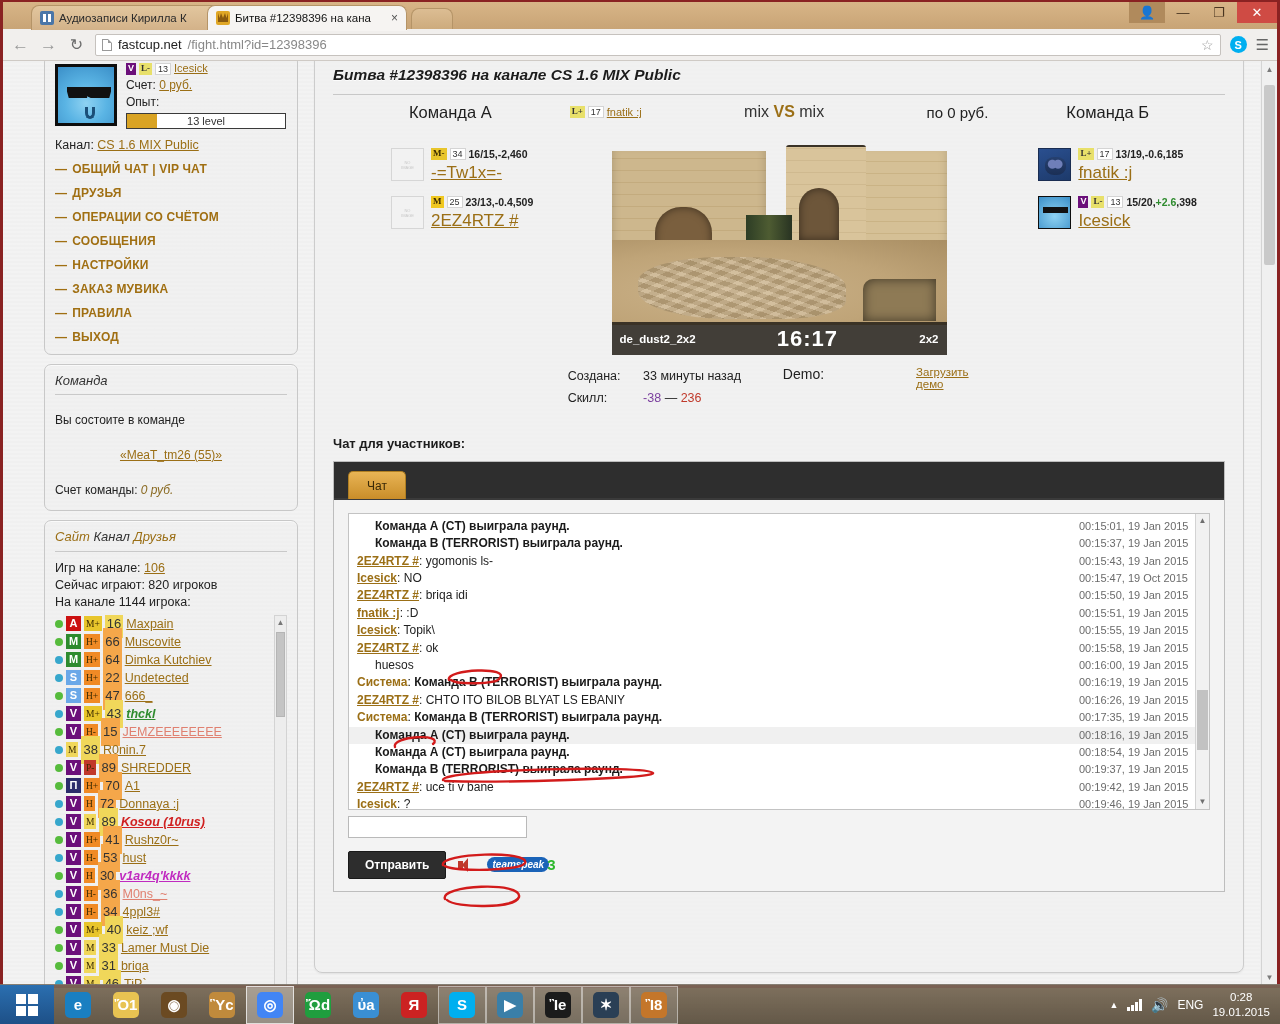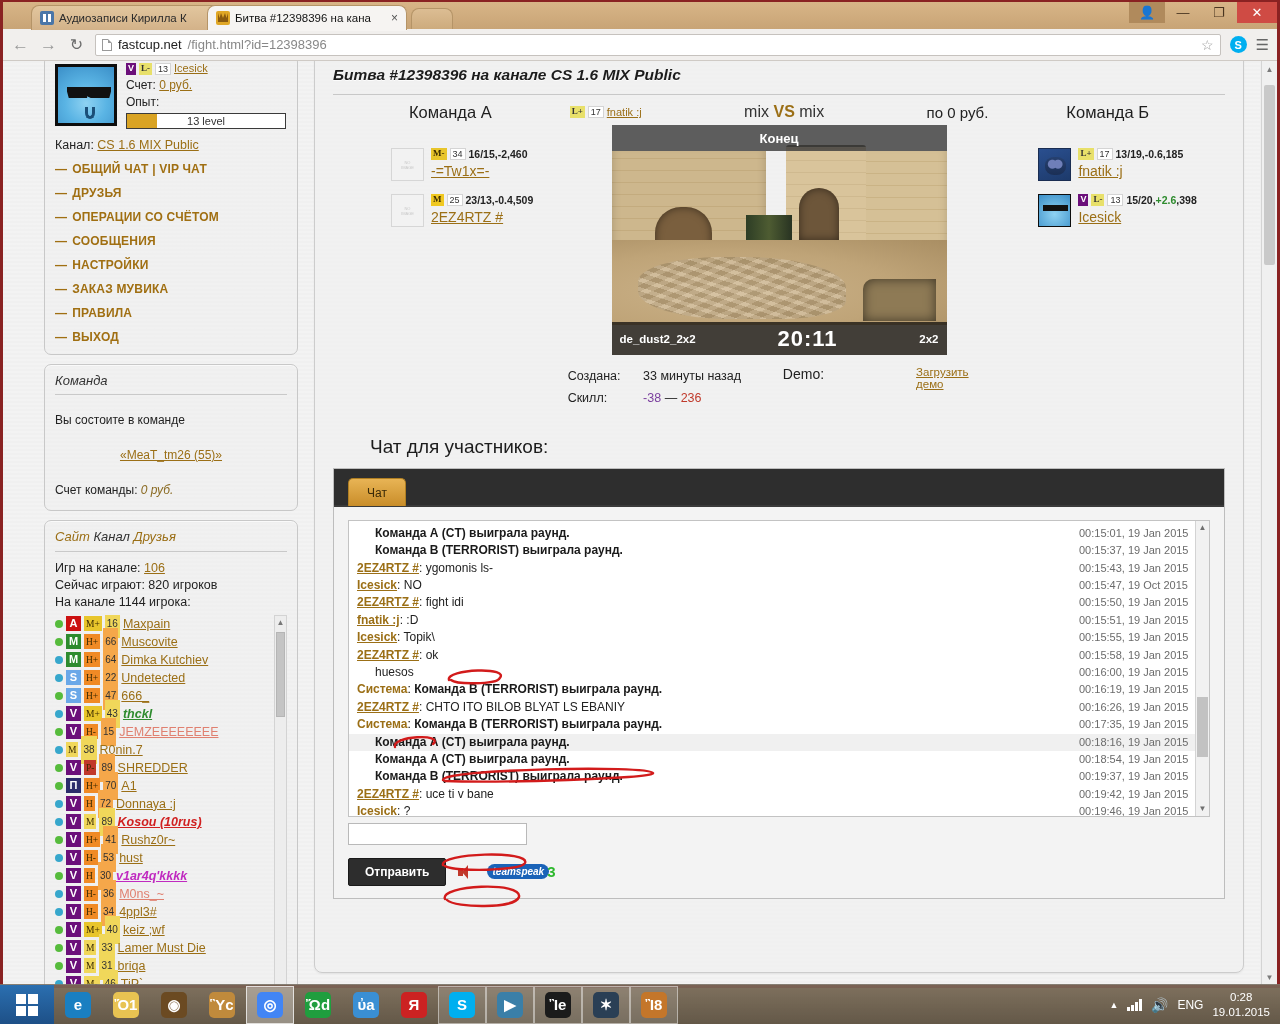--- a/index.html
+++ b/index.html
@@ -163,21 +163,21 @@
   
   #plist{ position:relative; margin-top:4px; height:395px; overflow:hidden;}
   #plist-inner{ padding-right:16px;}
   .prow{ display:flex; align-items:center; gap:3px; height:18px; font-size:12px;}
   .dot{ width:8px;height:8px;border-radius:50%;flex:0 0 8px;}
   .dot.g{ background:#56bb3c;} .dot.b{ background:#37a7cc;}
   .tagbox{ width:15px;height:15px;flex:0 0 15px;color:#fff;font-weight:bold;font-size:11px;
            display:flex;align-items:center;justify-content:center;line-height:1;}
   .rankbox{ height:15px; display:flex; align-items:center; padding:0 2px; font-size:9.5px;
             font-family:"Liberation Serif",serif; color:#3a2a00;}
-  .numbox{ height:28px; display:flex; align-items:center; padding:8px 2px; font-size:10px; color:#333;}
+  .numbox{ height:28px; display:flex; align-items:center; padding:8px 2px; font-size:13px; color:#333;}
   .pname{ font-size:12.5px; text-decoration:underline; }
   #plist-bar{ position:absolute; right:0; top:0; bottom:0; width:13px; background:#ededed;
               border:1px solid #d3d3d3;}
   #plist-thumb{ position:absolute; left:1px;right:1px; top:16px;height:85px; background:#c4c4c4;
      border:1px solid #b5b5b5;}
   .pl-arr{ position:absolute;left:0;right:0;height:14px;color:#777;font-size:8px;
      display:flex;align-items:center;justify-content:center;}
 
   
   #main{
@@ -200,21 +200,21 @@
                position:relative; font-size:4px; color:#c9c9c9; display:flex;align-items:center;
                justify-content:center; text-align:center; overflow:hidden;}
   .pcard .ava.img1{ background:linear-gradient(160deg,#2a4f8f,#1d3a6b); border-color:#1a2d52;}
   .pcard .ava.img1:after{content:"";position:absolute;left:6px;top:8px;width:21px;height:18px;
      background:radial-gradient(circle at 35% 40%,#6f7fb8 0 4px,transparent 5px),
                 radial-gradient(circle at 62% 40%,#6f7fb8 0 4px,transparent 5px),
                 linear-gradient(#26406f,#1b2f55);border-radius:45%;}
   .pcard .ava.img2{ background:radial-gradient(circle at 50% 62%,#8ed2f2,#3b8fc8); border-color:#0d0d0d;}
   .pcard .ava.img2:after{content:"";position:absolute;left:4px;top:10px;width:25px;height:6px;background:#111;}
   .pline1{ display:flex; align-items:center; gap:3px; font-size:10.5px; color:#222; font-weight:bold;}
-  .pline2{ font-size:14px; margin-top:3px;}
+  .pline2{ font-size:17px; margin-top:3px;}
   .stat-pos{ color:#2e8b2e; }
 
   .centercol{ flex:1; display:flex; flex-direction:column; align-items:center;}
   .vsrow{ display:flex; align-items:center; justify-content:space-between; width:100%;
           font-size:13px; color:#222; margin-bottom:4px; padding:0 2px;}
   .vsrow .mixvs{ font-size:16px; color:#333;}
   .vsrow .mixvs .vs{ color:#9b6f16; font-weight:bold;}
   .hostbox{ display:flex; align-items:center; gap:3px; font-size:11px; }
 
   .mapbox{ width:335px; height:230px; position:relative; border:0; overflow:hidden; }
@@ -257,21 +257,21 @@
   .mapftr .msize{ font-size:11.5px;font-weight:bold;}
 
   .metagrid{ margin-top:11px; width:100%; display:flex; align-items:flex-start; }
   .metaleft{ width:205px; font-size:12.5px; color:#222; line-height:1.75;}
   .metalabel{ display:inline-block; width:72px;}
   .metaright{ margin-left:32px; font-size:14px; color:#222; }
   .sk-neg{ color:#7b3f9e; } .sk-pos{ color:#c0392b; }
   .demo-link{ margin-left:92px; font-size:11.5px; }
 
   
-  .chat-title{ margin-top:26px; font-size:19px; font-weight:normal; color:#1c1c1c;margin-left:37px;}
+  .chat-title{ margin-top:26px; font-size:13px; font-weight:bold; color:#1c1c1c;}
   .chatbox{ margin-top:10px; border:1px solid #bdbdbd; background:#fafafa; }
   .chat-tabbar{ height:38px; background:#2e2e2e; display:flex; align-items:flex-end;
      padding-left:14px; border-bottom:2px solid #3a3a3a;}
   .chat-tab{ background:linear-gradient(180deg,#e8b455,#c98d29); color:#3a2a08; font-size:12px;
      padding:7px 18px 6px 18px; border-radius:5px 5px 0 0; border:1px solid #b07f22; border-bottom:none;
      margin-bottom:-1px; font-weight:normal;}
   .chat-body{ background:#f3f3f3; padding:13px 14px 12px 14px;}
   .chatlog{ background:#fff; border:1px solid #c3c3c3; height:297px; position:relative; overflow:hidden;}
   .chatlog-inner{ padding:4px 0 0 0;}
   .msg{ display:flex; font-size:12px; line-height:17.4px; padding:0 2px 0 8px; position:relative;}
@@ -665,24 +665,23 @@
                 <div class="wallL"></div>
                   <div class="wallR"></div>
                 <div class="tower-top"></div>
                   <div class="tower"></div>
                 <div class="doorL"></div>
                   <div class="doorR"></div>
                   <div class="graffiti"></div>
                 <div class="ground"></div>
                   <div class="cobbles"></div>
                   <div class="tunnel"></div>
-                <div class="maphdr">Конец</div>
                 <div class="mapftr">
                   <span class="mname">de_dust2_2x2</span>
-                  <span class="mtime">20:11</span>
+                  <span class="mtime">16:17</span>
                   <span class="msize">2x2</span>
                 </div>
               </div>
 
               <div class="metagrid">
                 <div class="metaleft">
                   <div>
                     <span class="metalabel">Создана:</span>
                     <span>33 минуты назад</span>
                   </div>
@@ -746,21 +745,21 @@
                     </div>
                     <div class="msg">
                       <span class="mtext sys"><a class="uname">2EZ4RTZ #</a><span class="plaintxt">: ygomonis ls-</span></span>
                       <span class="mtime">00:15:43, 19 Jan 2015</span>
                     </div>
                     <div class="msg">
                       <span class="mtext sys"><a class="uname">Icesick</a><span class="plaintxt">: NO</span></span>
                       <span class="mtime">00:15:47, 19 Oct 2015</span>
                     </div>
                     <div class="msg">
-                      <span class="mtext sys"><a class="uname">2EZ4RTZ #</a><span class="plaintxt">: fight idi</span></span>
+                      <span class="mtext sys"><a class="uname">2EZ4RTZ #</a><span class="plaintxt">: briqa idi</span></span>
                       <span class="mtime">00:15:50, 19 Jan 2015</span>
                     </div>
                     <div class="msg">
                       <span class="mtext sys"><a class="uname">fnatik :j</a><span class="plaintxt">: :D</span></span>
                       <span class="mtime">00:15:51, 19 Jan 2015</span>
                     </div>
                     <div class="msg">
                       <span class="mtext sys"><a class="uname">Icesick</a><span class="plaintxt">: Topik\</span></span>
                       <span class="mtime">00:15:55, 19 Jan 2015</span>
                     </div>

